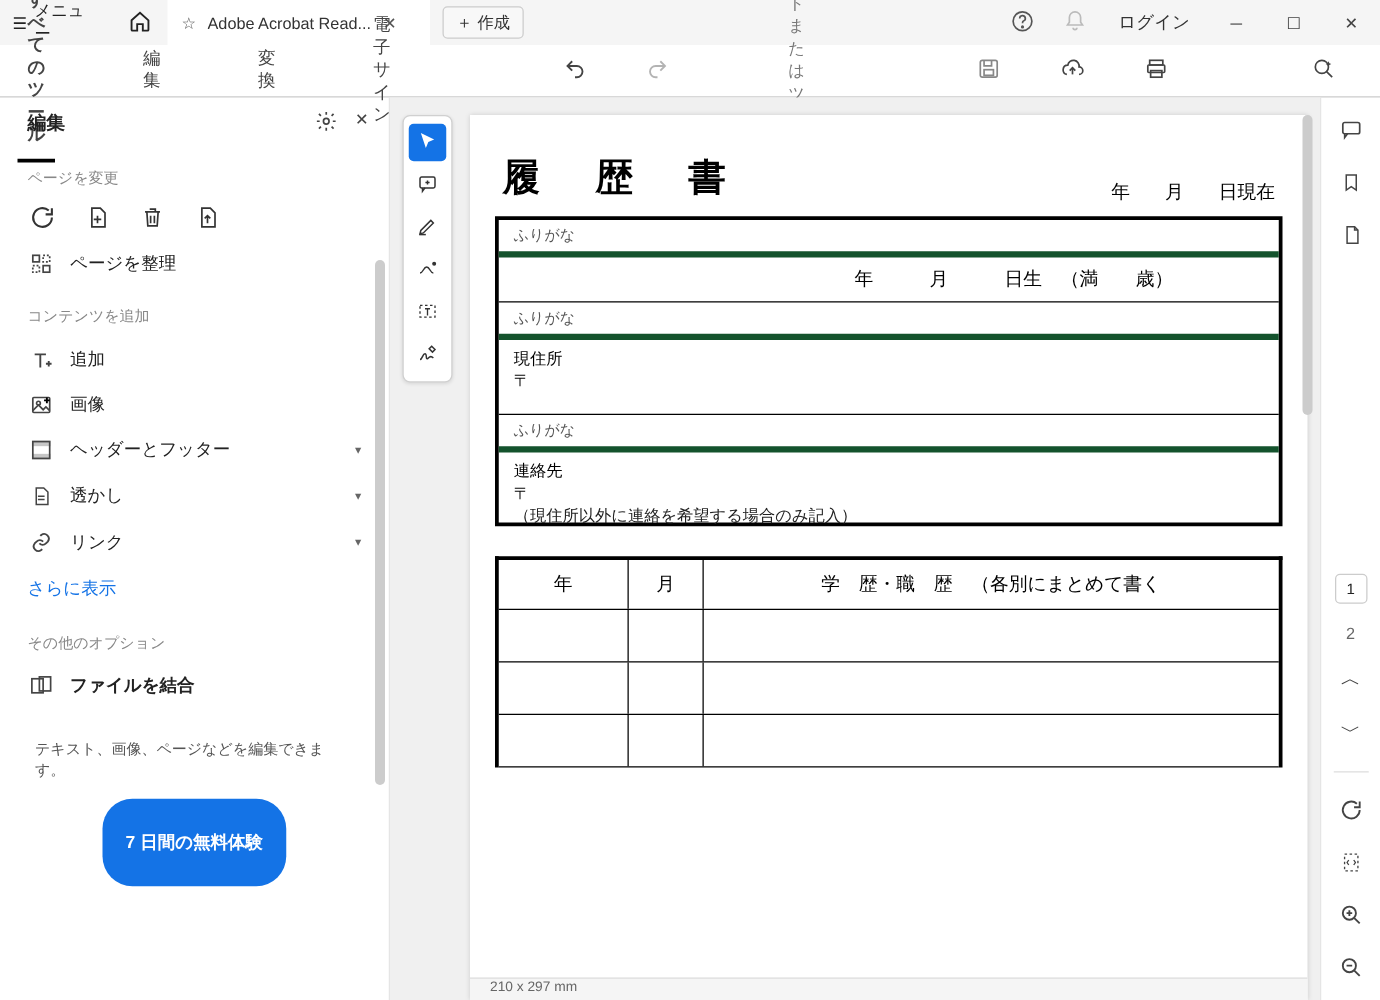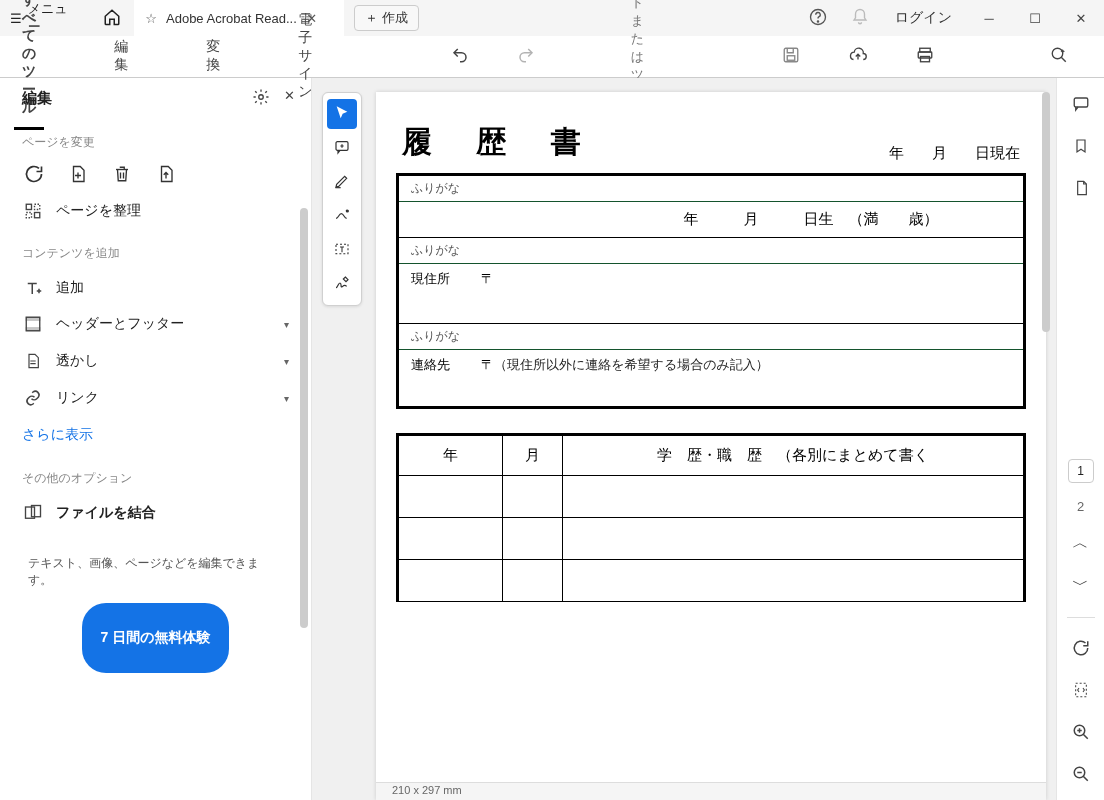--- a/index.html
+++ b/index.html
@@ -48,28 +48,28 @@
   .center { flex: 1; position: relative; display: flex; background: #f0f0f0; min-width: 0; }
   .float-tools { position: absolute; left: 10px; top: 14px; width: 40px; background: #fff; border: 1px solid #d0d0d0; border-radius: 6px; display: flex; flex-direction: column; align-items: center; padding: 6px 0; gap: 4px; box-shadow: 0 1px 3px rgba(0,0,0,.1); z-index: 3; }
   .ftool { width: 30px; height: 30px; border-radius: 4px; display: flex; align-items: center; justify-content: center; cursor: pointer; color: #333; }
   .ftool.active { background: #1473e6; color: #fff; }
   .doc-wrap { margin: 14px 10px 0 64px; flex: 1; background: #fff; overflow: hidden; position: relative; box-shadow: 0 0 4px rgba(0,0,0,0.15); min-width: 0; }
   .doc { padding: 30px 20px 10px; font-family: "MS Mincho", serif; color: #000; }
   .doc-title-row { display: flex; align-items: flex-end; padding: 0 6px 10px; justify-content: space-between; }
   .doc-title { font-size: 30px; letter-spacing: 18px; font-weight: 700; }
   .doc-date { font-size: 15px; display: flex; gap: 28px; }
   .doc-box { border: 3px solid #000; }
-  .furi { font-size: 12px; color: #555; padding: 4px 12px; border-bottom: 1px solid #14532d; }
+  .furi { font-size: 12px; color: #555; padding: 4px 12px; border-bottom: 5px solid #14532d; }
   .name-row { height: 92px; position: relative; border-bottom: 1px solid #000; padding: 10px 12px; }
   .red-mark { position: absolute; left: 80px; top: 100px; width: 490px; height: 24px; background: #d93a44; border-radius: 14px; transform: rotate(-0.5deg); }
   .red-mark::before, .red-mark::after { content: ""; position: absolute; background: #d93a44; border-radius: 14px; }
   .red-mark::before { left: -10px; top: -4px; width: 280px; height: 26px; }
   .red-mark::after { right: -10px; top: -8px; width: 240px; height: 28px; transform: rotate(1deg); }
   .dob-row { text-align: center; font-size: 15px; padding: 8px 12px; border-bottom: 1px solid #000; }
-  .addr-row { display: flex; padding: 6px 12px; border-bottom: 1px solid #000; }
+  .addr-row { display: flex; padding: 6px 12px; border-bottom: 1px solid #000; flex-direction: column; }
   .addr-row .lab { width: 70px; }
   .note { font-size: 13px; color: #222; float: right; }
   .history-box { margin-top: 24px; border: 3px solid #000; border-bottom:none; }
   .hist-head { display: flex; border-bottom: 1px solid #000; }
   .hist-head .c { border-right: 1px solid #000; text-align: center; padding: 10px 0; font-size: 15px; }
   .hist-head .c.y { width: 104px; }
   .hist-head .c.m { width: 60px; }
   .hist-head .c.t { flex: 1; border-right: none; }
   .hist-row { display: flex; border-bottom: 1px solid #000; height: 42px; }
   .hist-row .c { border-right: 1px solid #000; }
@@ -292,20 +292,31 @@
           <svg width="18" height="18" viewBox="0 0 24 24" fill="none" stroke="currentColor" stroke-width="2">
             <path d="M5 6h12M11 6v14"></path>
             <path d="M17 16h6M20 13v6"></path>
           </svg>
         </span>
       <span>追加</span>
     </div>
     <div class="side-item">
       <span class="ic">
           <svg width="18" height="18" viewBox="0 0 24 24" fill="none" stroke="currentColor" stroke-width="1.8">
+            <rect x="3" y="4" width="18" height="16" rx="1"></rect>
+            <circle cx="9" cy="10" r="2"></circle>
+            <path d="M3 18l6-6 5 5 3-3 4 4"></path>
+            <path d="M18 4v6M15 7h6" stroke="#000" stroke-width="2"></path>
+          </svg>
+        </span>
+      <span>画像</span>
+    </div>
+    <div class="side-item">
+      <span class="ic">
+          <svg width="18" height="18" viewBox="0 0 24 24" fill="none" stroke="currentColor" stroke-width="1.8">
             <rect x="3" y="3" width="18" height="18"></rect>
             <rect x="3" y="3" width="18" height="4" fill="currentColor" opacity=".3"></rect>
             <rect x="3" y="17" width="18" height="4" fill="currentColor" opacity=".3"></rect>
           </svg>
         </span>
       <span>ヘッダーとフッター</span>
       <span class="arrow">▾</span>
     </div>
     <div class="side-item">
       <span class="ic">

